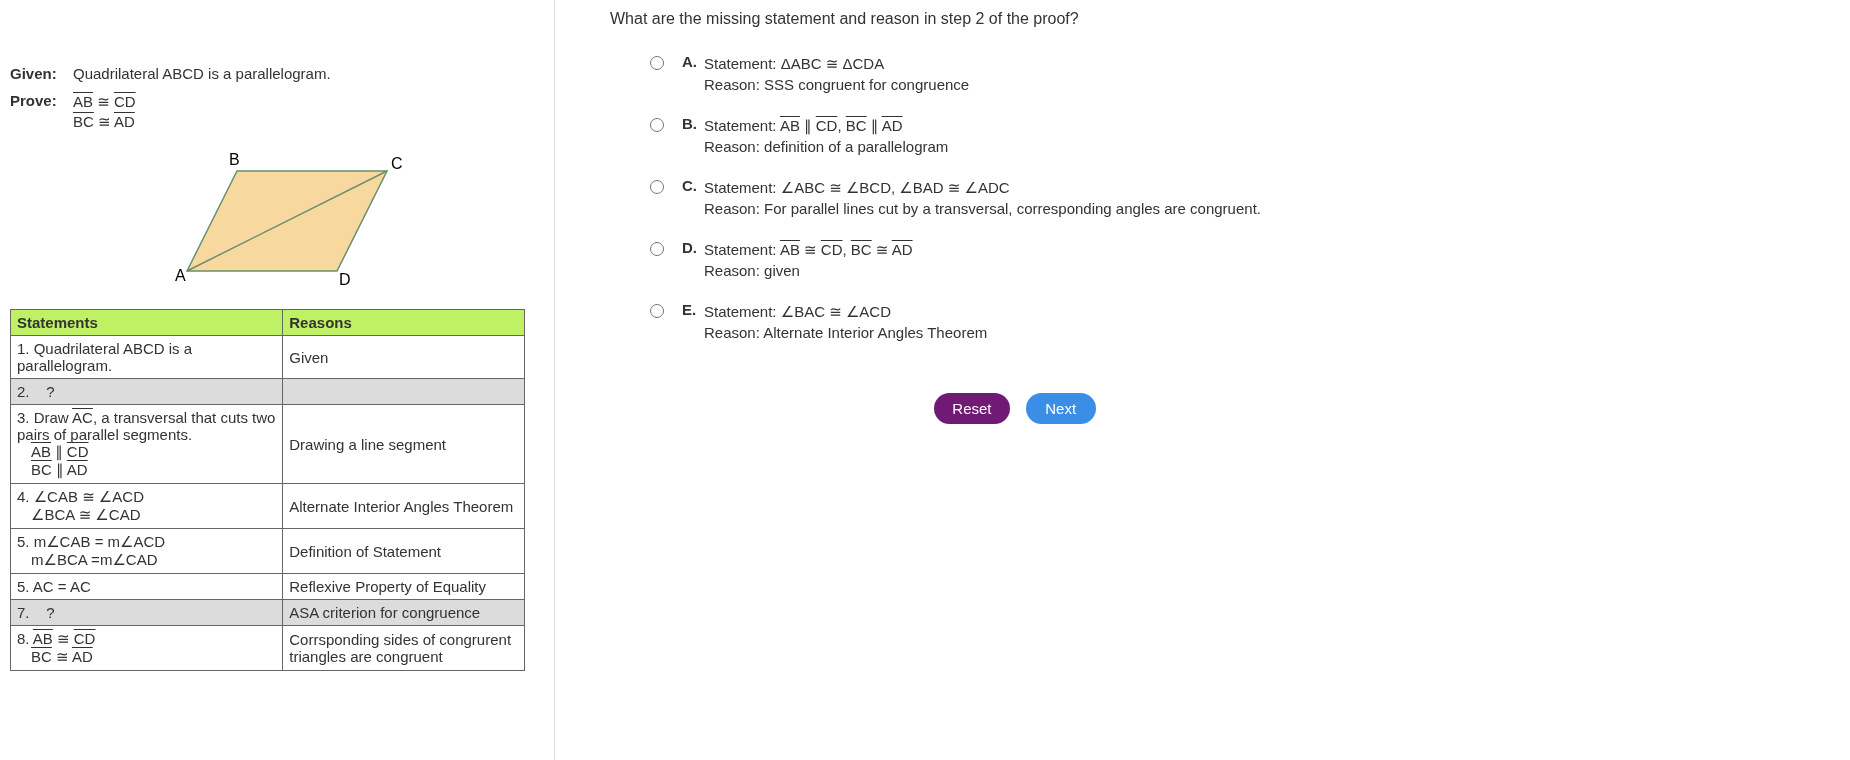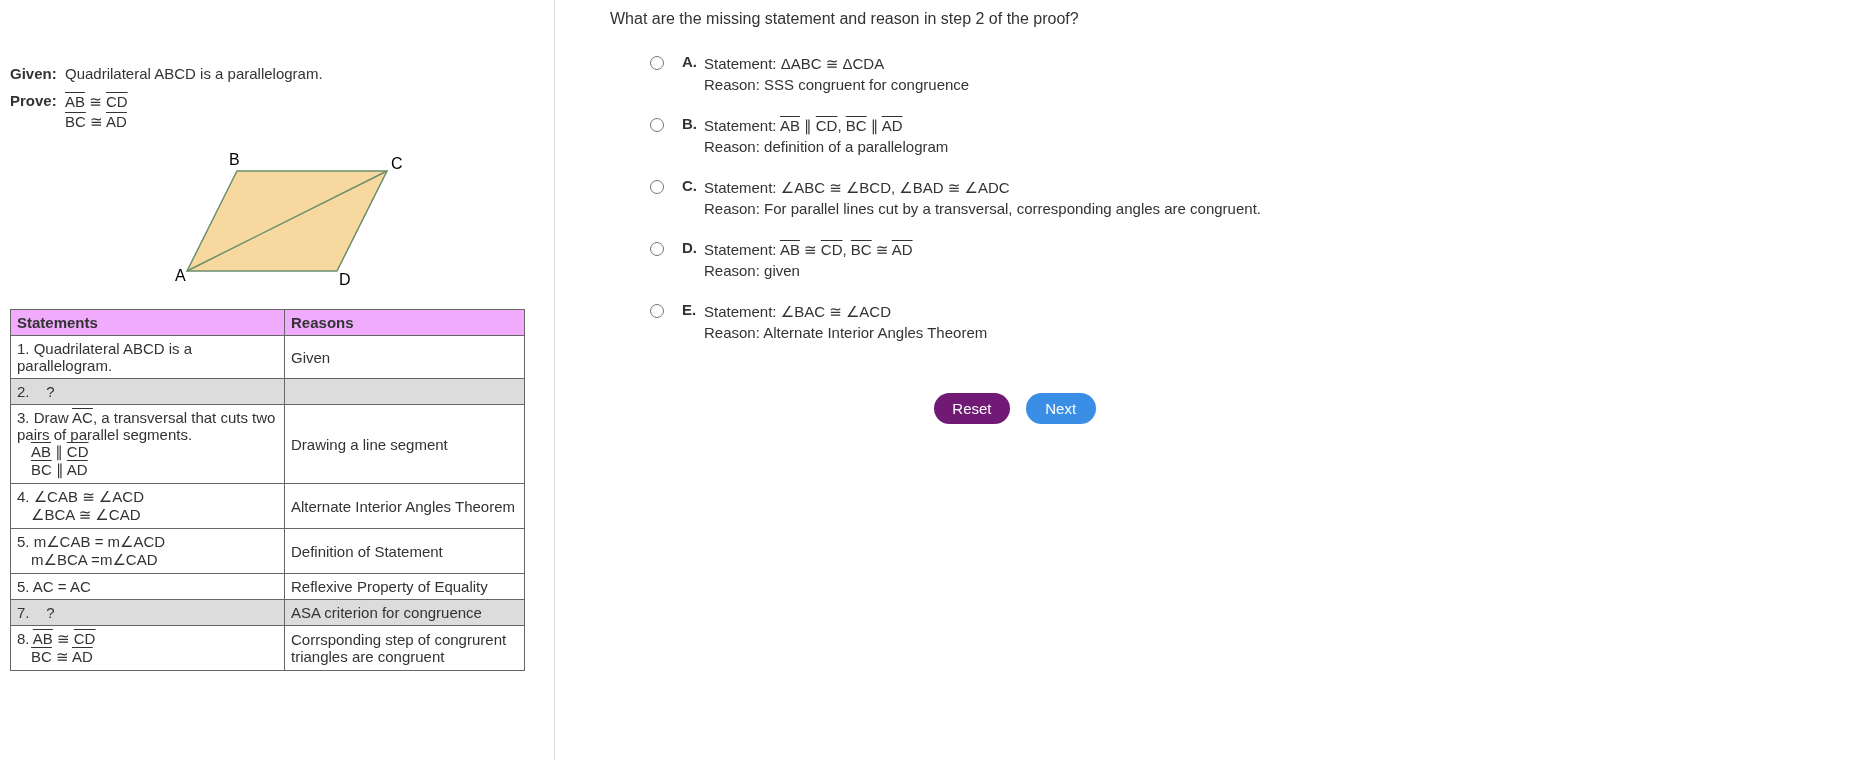--- a/index.html
+++ b/index.html
@@ -22,20 +22,21 @@
     flex: 1;
     padding: 10px 30px 10px 55px;
   }
   .given-prove {
     margin-top: 55px;
     font-size: 15px;
   }
   .given-prove .row {
     display: flex;
     margin-bottom: 10px;
+    gap: 8px;
   }
   .given-prove .label {
     font-weight: 700;
     width: 55px;
   }
   .ovl { text-decoration: overline; }
   .prove-content { line-height: 1.3; }
   .figure-wrap {
     text-align: center;
     margin: 20px 0 15px 0;
@@ -51,21 +52,21 @@
     font-size: 15px;
   }
   table.proof th, table.proof td {
     border: 1px solid #666;
     padding: 4px 6px;
     text-align: left;
     vertical-align: middle;
   }
   table.proof th {
     font-weight: 700;
-    background: #f0abfc;
+    background: #bef264;
   }
   table.proof tr.shaded td {
     background: #dcdcdc;
   }
   .indent { padding-left: 14px; display: inline-block; }
   .question-text {
     font-size: 16px;
     margin-bottom: 25px;
   }
   .choices {
@@ -199,21 +200,21 @@
     </tr>
     <tr>
       <td>
         <span>8. </span><span class="ovl">AB</span> ≅
         <span class="ovl">CD</span><br>
         <span class="indent">
           <span class="ovl">BC</span> ≅
           <span class="ovl">AD</span>
         </span>
       </td>
-      <td>Corrsponding step of congrurent triangles are congruent</td>
+      <td>Corrsponding sides of congrurent triangles are congruent</td>
     </tr>
   </tbody>
     </table>
 </div>
 
 <div class="right-col">
   <div class="question-text">What are the missing statement and reason in step 2 of the proof?</div>
 
   <div class="choices">
 

